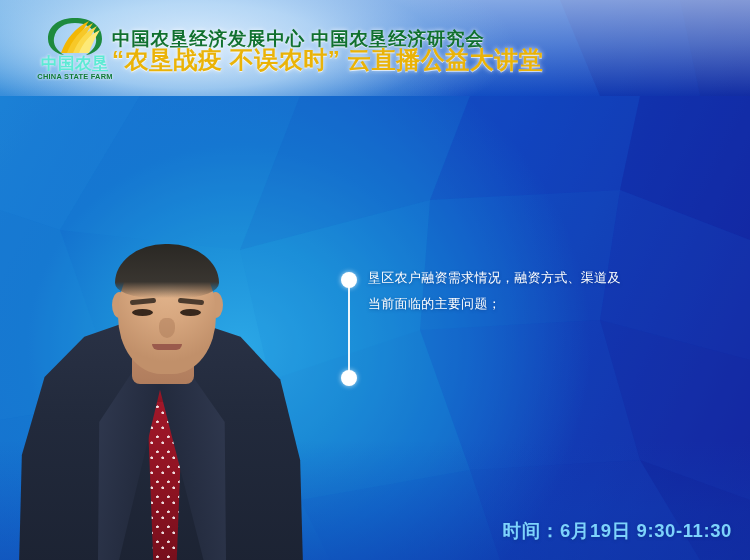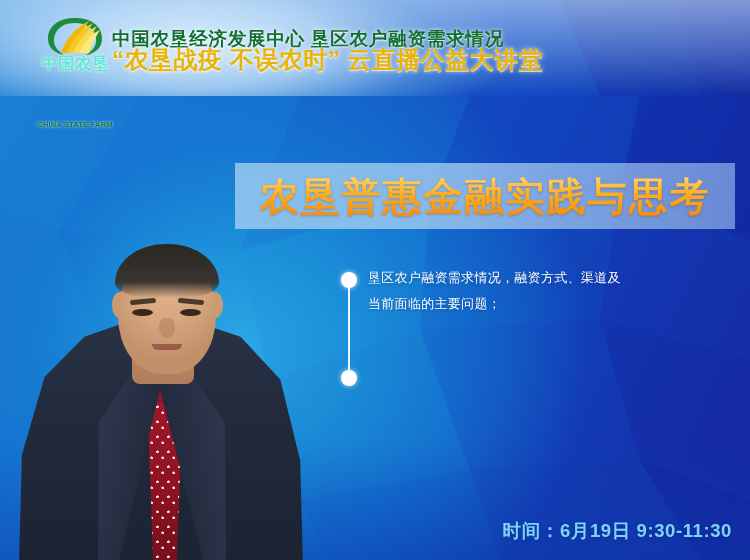--- a/index.html
+++ b/index.html
@@ -84,21 +84,20 @@
     position: absolute;
     left: 0; right: 0;
     top: 56px;
     text-align: center;
     font-size: 7.4px;
     font-weight: 700;
     color: #0f7a34;
     letter-spacing: .25px;
     line-height: 1;
     text-shadow: 0 0 3px rgba(255,255,255,.95);
-    margin-top: 48px;
   }
   .head-line1 {
     position: absolute;
     left: 112px;
     top: 26px;
     font-size: 18.5px;
     font-weight: 700;
     color: #10702f;
     letter-spacing: .8px;
     white-space: nowrap;
@@ -406,21 +405,21 @@
       <svg class="logo-mark" viewBox="0 0 62 40">
         <path d="M4 22 C4 8 16 1 31 1 C46 1 58 8 58 22 C58 31 50 37 42 38 C50 33 53 27 52 21 C50 10 41 6 31 6 C21 6 12 10 10 21 C9 27 12 33 20 38 C12 37 4 31 4 22 Z" fill="#1d8a3e"></path>
         <path d="M17 36 C22 22 31 11 45 4 C38 14 32 25 29 36 Z" fill="#f2b705"></path>
         <path d="M23 36 C28 23 36 13 49 6 C42 16 37 26 34 36 Z" fill="#f7c828"></path>
         <path d="M29 36 C34 24 41 15 53 9 C47 18 42 27 40 36 Z" fill="#fbd94b"></path>
         <path d="M35 36 C39 26 45 18 56 13 C51 21 47 29 45 36 Z" fill="#fde977"></path>
       </svg>
       <div class="logo-cn">中国农垦</div>
       <div class="logo-en">CHINA STATE FARM</div>
     </div>
-    <div class="head-line1">中国农垦经济发展中心  垦区农户融资需求情况</div>
+    <div class="head-line1">中国农垦经济发展中心  中国农垦经济研究会</div>
     <div class="head-line2">“农垦战疫 不误农时” 云直播公益大讲堂</div>
   </div>
 
   <div class="portrait">
     <div class="p-shadow"></div>
     <div class="p-body"></div>
     <div class="p-shirt"></div>
     <div class="p-tie"></div>
     <div class="p-tieknot"></div>
     <div class="p-lapel-l"></div>
@@ -431,23 +430,20 @@
     <div class="p-head"></div>
     <div class="p-hair"></div>
     <div class="p-brow-l"></div>
     <div class="p-brow-r"></div>
     <div class="p-eye-l"></div>
     <div class="p-eye-r"></div>
     <div class="p-nose"></div>
     <div class="p-mouth"></div>
   </div>
 
-  <div class="titlebar">
-    <div class="title-text">农垦普惠金融实践与思考</div>
-  </div>
 
   <div class="bullets">
     <div class="b-line"></div>
     <div class="b-dot d1"></div>
     <div class="b-dot d2"></div>
     <div class="b-text t1">
       <div>垦区农户融资需求情况，融资方式、渠道及</div>
       <div>当前面临的主要问题；</div>
     </div>
   </div>

